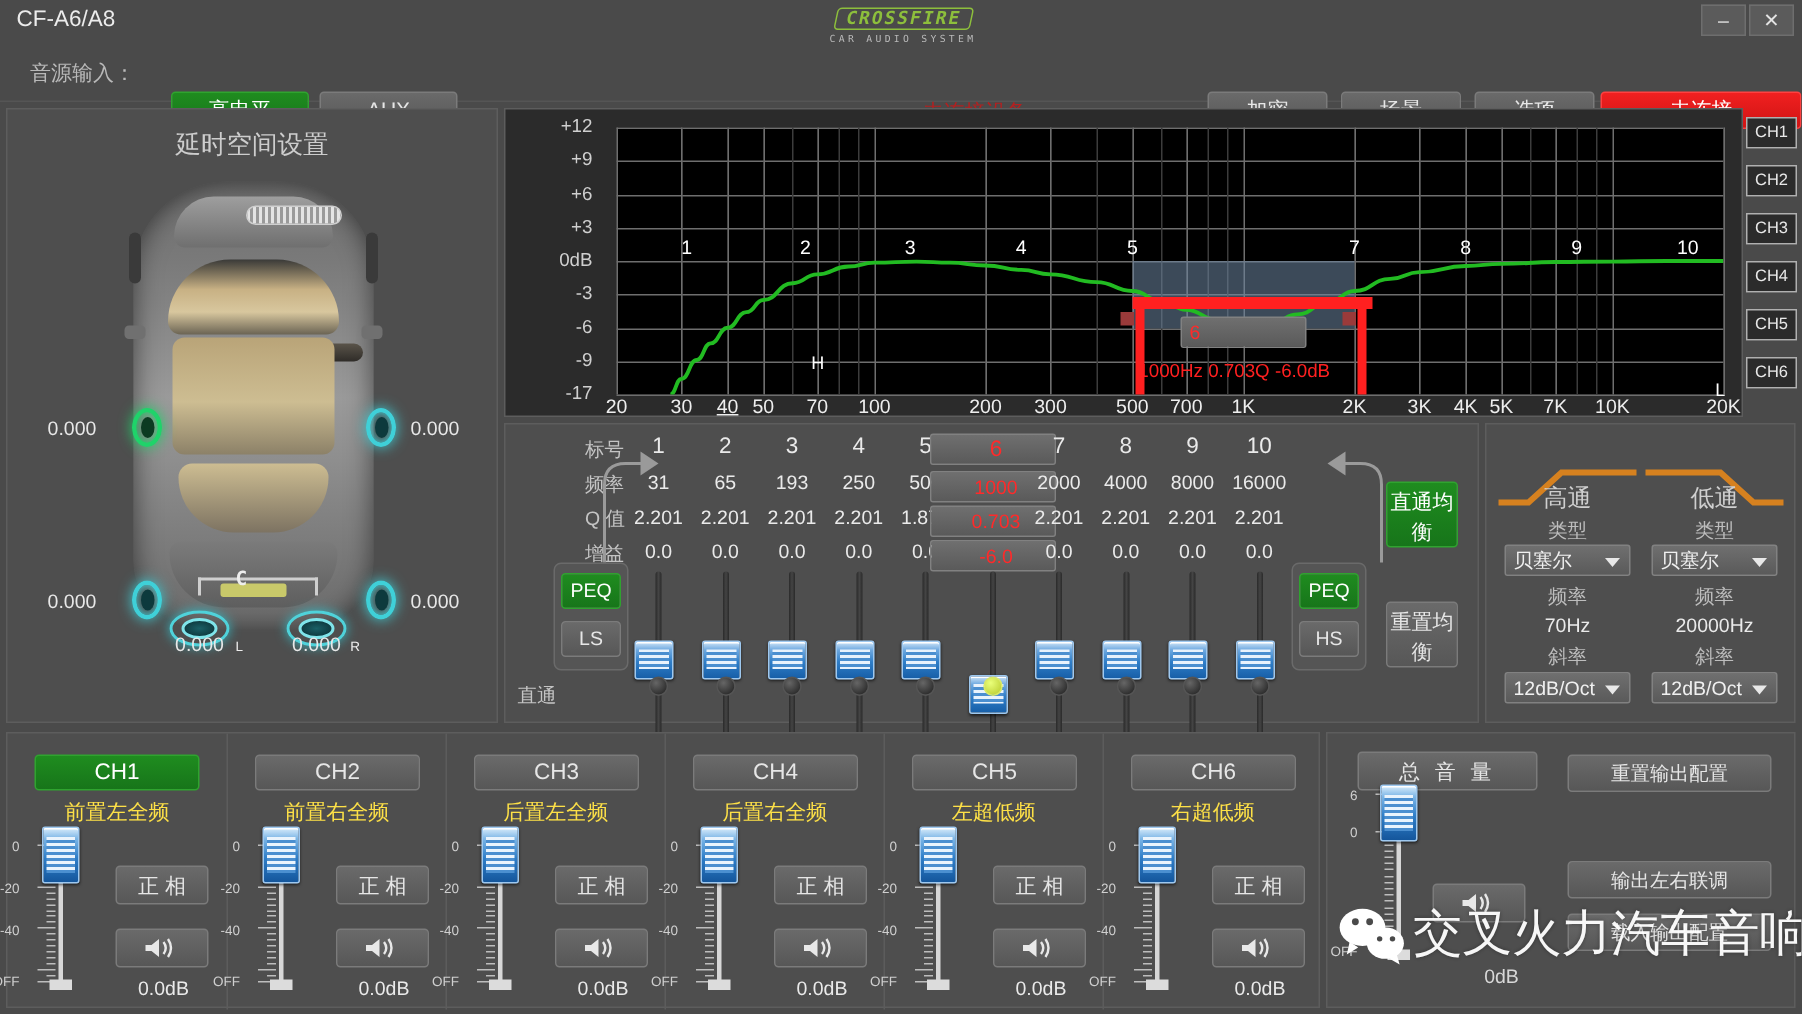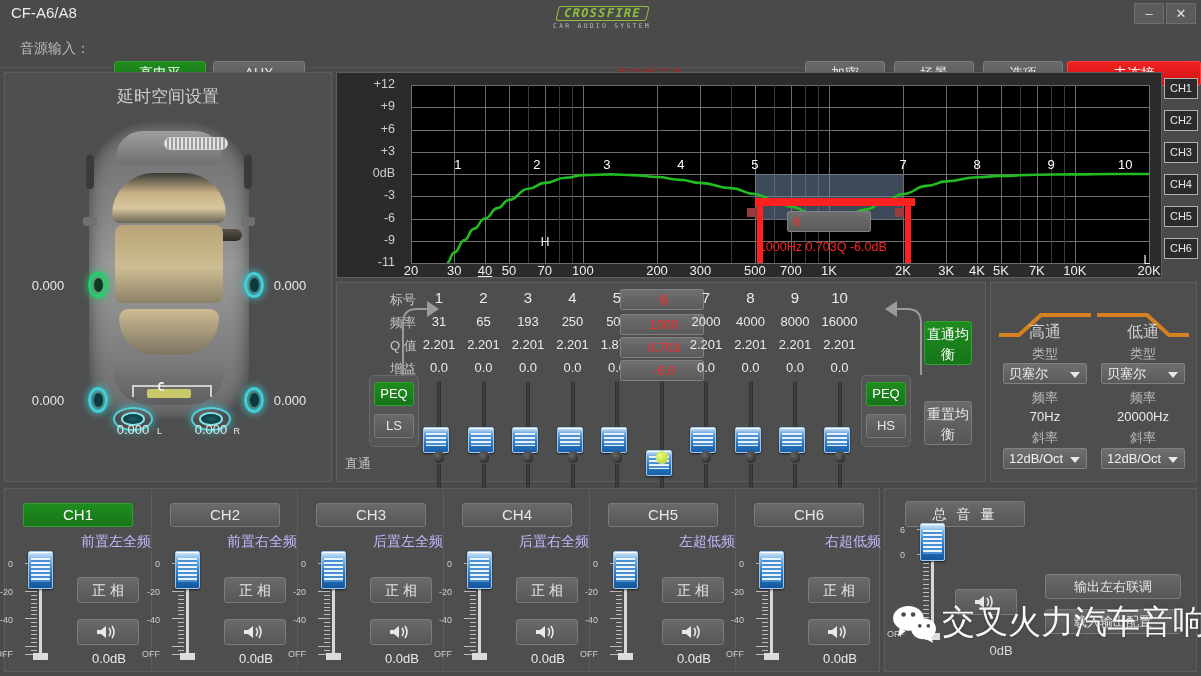--- a/index.html
+++ b/index.html
@@ -152,21 +152,21 @@
   .sel{position:absolute;width:84px;height:21px;background:linear-gradient(180deg,#6f6f6f,#5a5a5a);
      border:1px solid #818181;border-radius:2px;font-size:13px;color:#f0f0f0;line-height:19px;padding-left:5px;}
   .sel .car-tri{position:absolute;right:6px;top:8px;width:0;height:0;border-left:5px solid transparent;
      border-right:5px solid transparent;border-top:6px solid #e8e8e8;}
 
   
   .chstrip{left:4px;top:488px;width:876px;height:184px;}
   .chcell{position:absolute;top:0;width:146px;height:184px;}
   .chcell+ .chcell{border-left:1px solid #5c5c5c;}
   .chtitle{position:absolute;left:18px;top:14px;width:110px;height:24px;line-height:22px;font-size:15px;}
-  .chsub{position:absolute;top:44px;width:100%;text-align:right;font-size:14px;color:#c4b5fd;}
+  .chsub{position:absolute;top:44px;width:100%;text-align:center;font-size:14px;color:#fde047;}
   .vtrack{position:absolute;left:34px;top:72px;width:3px;height:96px;background:#d7d7d7;}
   .vknob{position:absolute;left:23px;top:62px;width:25px;height:38px;
      background:linear-gradient(180deg,#d8ecfb 0%,#7bb5e6 20%,#2f7ec8 55%,#14569c 100%);
      border:1px solid #9ec8ef;border-radius:2px;
      box-shadow:inset 0 1px 0 #fff,0 1px 2px rgba(0,0,0,.6);}
   .vknob:after{content:"";position:absolute;left:2px;top:6px;right:2px;height:24px;
      background:repeating-linear-gradient(180deg,#eaf4fd 0 2px,#4b8fd0 2px 4px);}
   .vfoot{position:absolute;left:28px;top:164px;width:15px;height:7px;background:#dcdcdc;}
   .scale{position:absolute;left:10px;top:70px;width:22px;height:100px;}
   .tick{position:absolute;right:0;height:1px;background:#bdbdbd;}
@@ -279,21 +279,21 @@
 <div class="panel eqwrap">
   <div id="eq-y-labels">
       <div class="ylab" style="top: 4px;">+12</div>
       <div class="ylab" style="top: 26.25px;">+9</div>
       <div class="ylab" style="top: 48.5px;">+6</div>
       <div class="ylab" style="top: 70.75px;">+3</div>
       <div class="ylab" style="top: 93px;">0dB</div>
       <div class="ylab" style="top: 115.25px;">-3</div>
       <div class="ylab" style="top: 137.5px;">-6</div>
       <div class="ylab" style="top: 159.75px;">-9</div>
-      <div class="ylab" style="top: 182px;">-11</div>
+      <div class="ylab" style="top: 182px;">-17</div>
     </div>
   <div class="eqplot" id="eqplot">
     <div id="eq-grid">
         <div class="gl-h" style="top: 0px;"></div>
         <div class="gl-h" style="top: 22.25px;"></div>
         <div class="gl-h" style="top: 44.5px;"></div>
         <div class="gl-h" style="top: 66.75px;"></div>
         <div class="gl-h" style="top: 89px;"></div>
         <div class="gl-h" style="top: 111.25px;"></div>
         <div class="gl-h" style="top: 133.5px;"></div>
@@ -856,20 +856,21 @@
   <div class="vfoot" style="left:40px;top:144px;"></div>
   <div class="btn" style="position:absolute;left:70px;top:100px;width:62px;height:26px;">
     <svg width="26" height="16" viewBox="0 0 26 16" style="margin-top:4px;">
       <path d="M2,6 L6,6 L11,2 L11,14 L6,10 L2,10 Z" fill="#e8e8e8"></path>
       <path d="M14,4 Q17,8 14,12" stroke="#e8e8e8" stroke-width="1.6" fill="none"></path>
       <path d="M17,2 Q21,8 17,14" stroke="#e8e8e8" stroke-width="1.6" fill="none"></path>
     </svg>
   </div>
   <div style="position:absolute;left:78px;top:154px;width:76px;text-align:center;font-size:13px;">0dB</div>
 
+  <div class="btn obtn" style="top:14px;">重置输出配置</div>
   <div class="btn obtn" style="top:85px;">输出左右联调</div>
   <div class="btn obtn" style="top:120px;">载入输出配置</div>
 </div>
 
 <div class="wm">
   <svg class="wm-logo" viewBox="0 0 48 42">
     <ellipse cx="17" cy="15" rx="16" ry="13" fill="#fff"></ellipse>
     <path d="M8,25 L6,34 L14,29 Z" fill="#fff"></path>
     <circle cx="12" cy="11" r="2.4" fill="#4a4a4a"></circle>
     <circle cx="22" cy="11" r="2.4" fill="#4a4a4a"></circle>

